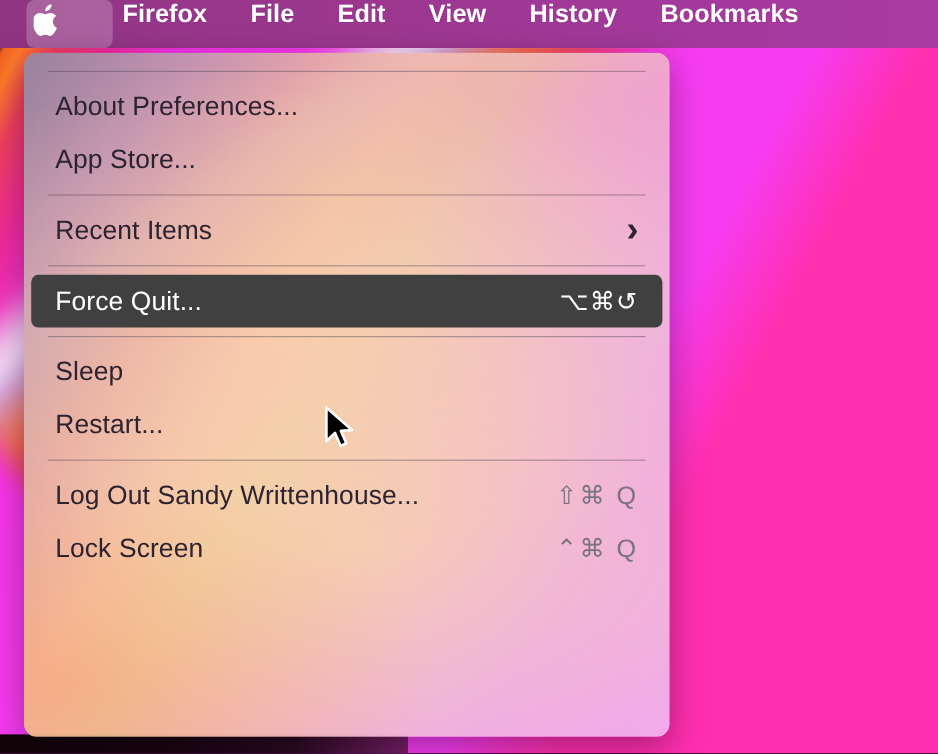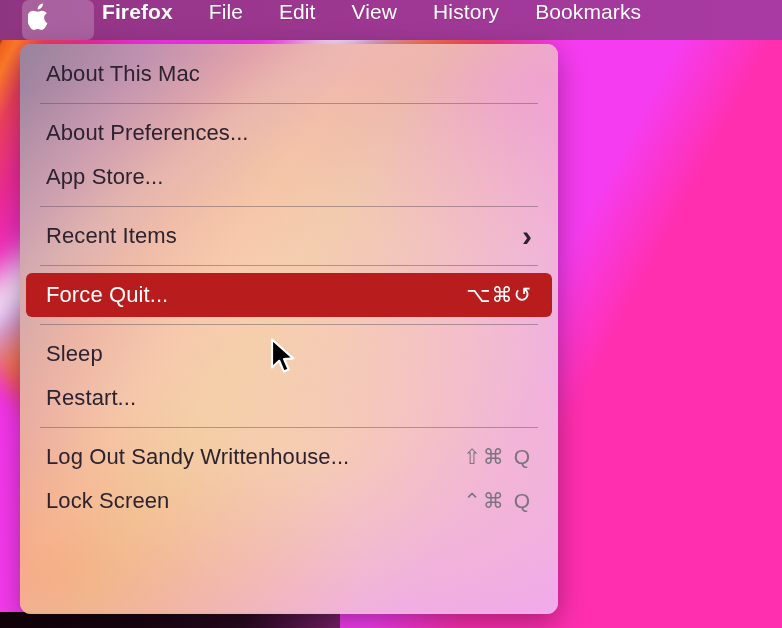--- a/index.html
+++ b/index.html
@@ -121,20 +121,21 @@
     margin-left: 10px;
     margin-top: -1px;
   }
 
   .menu-title {
     color: #ffffff;
     font-size: 21px;
     letter-spacing: 0.1px;
     white-space: nowrap;
     text-shadow: 0 1px 1px rgba(0,0,0,0.10);
+    font-weight: bold;
   }
   .menu-title.app { font-weight: bold; margin-left: 32px; }
   .menu-title.plain { margin-left: 36px; }
 
   
   #apple-menu {
     position: absolute;
     left: 20px;
     top: 44px;
     width: 538px;
@@ -201,21 +202,21 @@
   }
   .mrow .chev {
     margin-left: auto;
     font-size: 22px;
     color: #2c2230;
     font-weight: bold;
     line-height: 1;
   }
 
   .mrow.selected {
-    background: #b91c1c;
+    background: #404040;
   }
   .mrow.selected .lbl { color: #ffffff; }
   .mrow.selected .sc  { color: #ffffff; letter-spacing: 1px; }
 
   .msep {
     height: 1px;
     margin: 7px 20px 7px 20px;
     background: rgba(80,66,86,0.42);
   }
 
@@ -254,23 +255,20 @@
     <span class="menu-title plain">Edit</span>
     <span class="menu-title plain">View</span>
     <span class="menu-title plain">History</span>
     <span class="menu-title plain">Bookmarks</span>
   </div>
 
   <div id="apple-menu">
     <div id="apple-menu-bg"></div>
     <div id="apple-menu-bg2"></div>
     <div id="apple-menu-inner">
-        <div class="mrow">
-          <span class="lbl">About This Mac</span>
-        </div>
         <div class="msep"></div>
         <div class="mrow">
           <span class="lbl">About Preferences...</span>
         </div>
         <div class="mrow">
           <span class="lbl">App Store...</span>
         </div>
         <div class="msep"></div>
         <div class="mrow">
           <span class="lbl">Recent Items</span>

